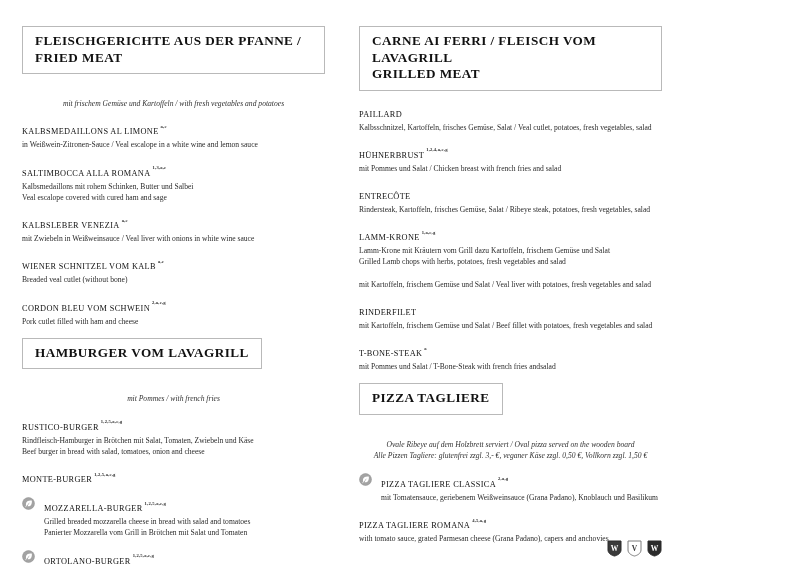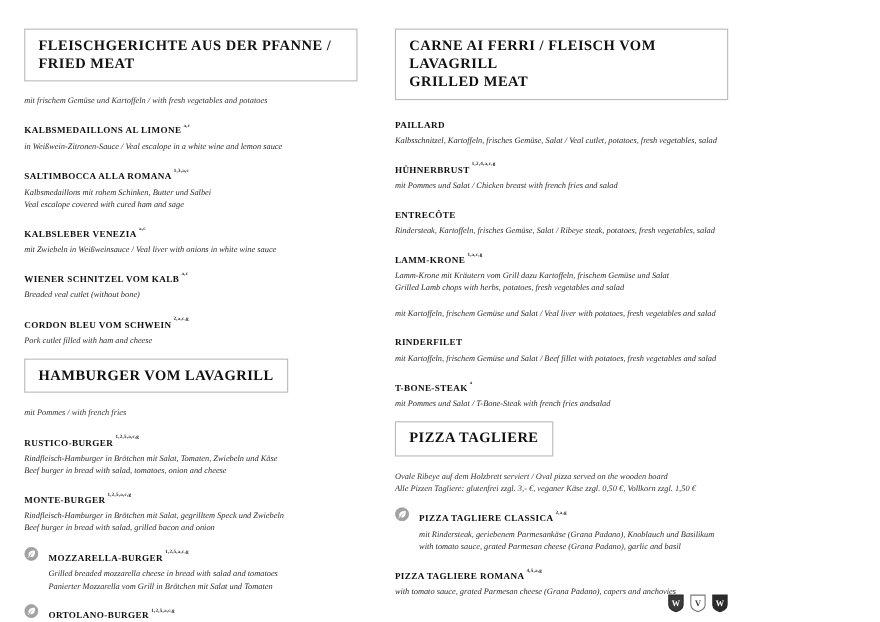--- a/index.html
+++ b/index.html
@@ -49,50 +49,50 @@
     white-space: pre-line;
   }
   .section-wrap { margin-bottom: 2px; }
 
   
   .section-note {
     font-style: italic;
     font-size: 7.6px;
     line-height: 1.5;
     color: #333333;
-    margin: 0 0 11px 0;
+    margin: 12px 0 11px 0;
+    text-align: center;
   }
   .section-note .nline { display: block; }
 
   
   .items { margin: 0; padding: 0; }
   .item {
     position: relative;
     margin: 0 0 11px 0;
     padding-left: 0;
   }
   .item.has-badge { padding-left: 22px; }
   .item-name {
-    font-weight: bold;
+    font-weight: normal;
     font-size: 8.3px;
     letter-spacing: 0.35px;
     color: #111111;
     line-height: 1.3;
     display: inline;
   }
   .allergens {
     font-size: 4.6px;
     font-weight: bold;
     vertical-align: super;
     letter-spacing: 0.2px;
     color: #2a2a2a;
     margin-left: 2px;
   }
   .desc {
-    font-style: italic;
     font-size: 7.6px;
     line-height: 1.48;
     color: #2b2b2b;
     margin-top: 1px;
   }
   .desc .dline { display: block; }
 
   
   .veg-badge {
     position: absolute;
@@ -161,24 +161,20 @@
         </div><div class="items">
           <div class="item">
             <div><span class="item-name">RUSTICO-BURGER</span><sup class="allergens">1,2,5,a,c,g</sup></div>
             <div class="desc">
               <span class="dline">Rindfleisch-Hamburger in Brötchen mit Salat, Tomaten, Zwiebeln und Käse</span>
               <span class="dline">Beef burger in bread with salad, tomatoes, onion and cheese</span>
             </div>
           </div>
           <div class="item">
             <div><span class="item-name">MONTE-BURGER</span><sup class="allergens">1,2,5,a,c,g</sup></div>
-            <div class="desc">
-              <span class="dline">Rindfleisch-Hamburger in Brötchen mit Salat, gegrilltem Speck und Zwiebeln</span>
-              <span class="dline">Beef burger in bread with salad, grilled bacon and onion</span>
-            </div>
           </div>
           <div class="item has-badge">
             <span class="veg-badge">
               <svg viewBox="0 0 26 26" xmlns="http://www.w3.org/2000/svg">
                 <circle cx="13" cy="13" r="12" fill="#a3a3a3"></circle>
                 <circle cx="13" cy="13" r="12" fill="none" stroke="#8e8e8e" stroke-width="1"></circle>
                 <path d="M19.5 7.2c-6.4-.9-10.9 1.8-11.6 6.1-.3 1.9.4 3.6 1.6 4.6 1.7-3.9 4.6-6.6 8.1-8.1-2.9 1.9-5.2 4.7-6.4 8.6 2.6.9 5.6-.2 7-2.6 1.6-2.7 1.9-5.9 1.3-8.6z" fill="#ffffff"></path>
                 <path d="M7.3 19.6c.9-1.8 1.9-3.3 3.1-4.6" stroke="#ffffff" stroke-width="1.3" fill="none" stroke-linecap="round"></path>
               </svg>
             </span>
@@ -255,22 +251,21 @@
             <span class="veg-badge">
               <svg viewBox="0 0 26 26" xmlns="http://www.w3.org/2000/svg">
                 <circle cx="13" cy="13" r="12" fill="#a3a3a3"></circle>
                 <circle cx="13" cy="13" r="12" fill="none" stroke="#8e8e8e" stroke-width="1"></circle>
                 <path d="M19.5 7.2c-6.4-.9-10.9 1.8-11.6 6.1-.3 1.9.4 3.6 1.6 4.6 1.7-3.9 4.6-6.6 8.1-8.1-2.9 1.9-5.2 4.7-6.4 8.6 2.6.9 5.6-.2 7-2.6 1.6-2.7 1.9-5.9 1.3-8.6z" fill="#ffffff"></path>
                 <path d="M7.3 19.6c.9-1.8 1.9-3.3 3.1-4.6" stroke="#ffffff" stroke-width="1.3" fill="none" stroke-linecap="round"></path>
               </svg>
             </span>
             <div><span class="item-name">PIZZA TAGLIERE CLASSICA</span><sup class="allergens">2,a,g</sup></div>
             <div class="desc">
-              <span class="dline">mit Rindersteak, geriebenem Parmesankäse (Grana Padano), Knoblauch und Basilikum</span>
-              <span class="dline">with tomato sauce, grated Parmesan cheese (Grana Padano), garlic and basil</span>
+              <span class="dline">mit Tomatensauce, geriebenem Weißweinsauce (Grana Padano), Knoblauch und Basilikum</span>
             </div>
           </div>
           <div class="item">
             <div><span class="item-name">PIZZA TAGLIERE ROMANA</span><sup class="allergens">4,5,a,g</sup></div>
             <div class="desc">
               <span class="dline">with tomato sauce, grated Parmesan cheese (Grana Padano), capers and anchovies</span>
             </div>
           </div>
         </div></div>
     </div>

